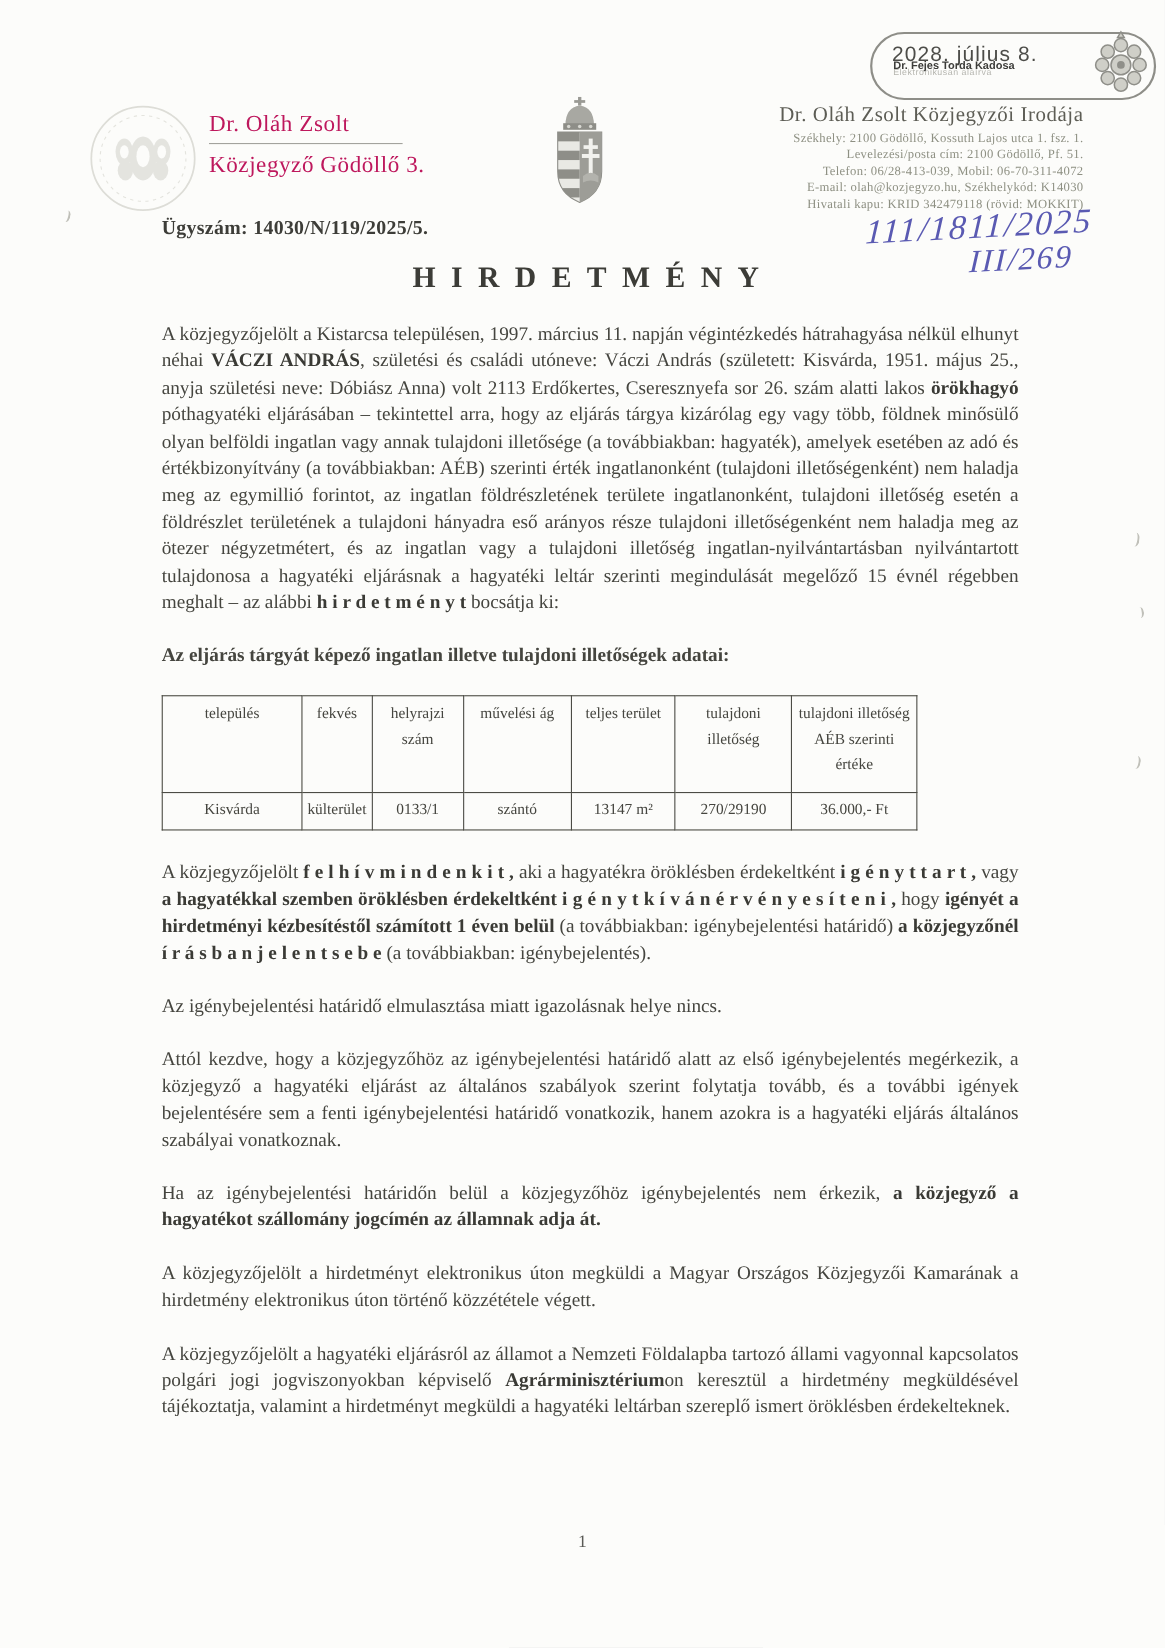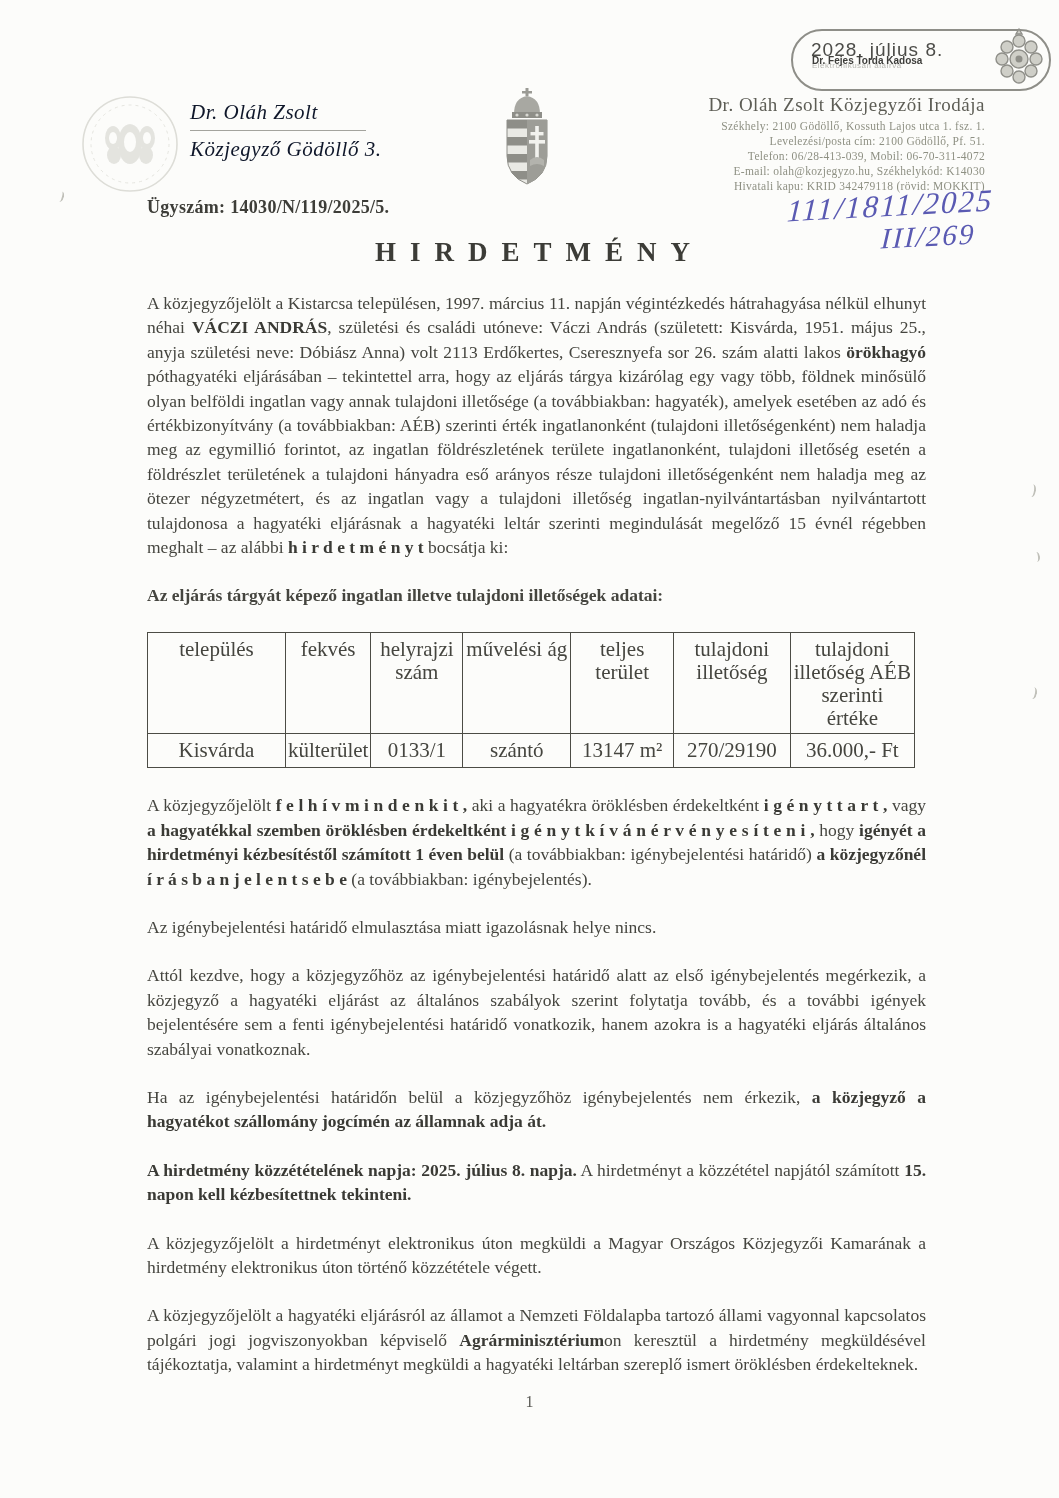--- a/index.html
+++ b/index.html
@@ -5,21 +5,21 @@
   html,body { margin:0; padding:0; background:#e8e8e8; }
   .page {
     position:relative; width:1059px; height:1498px; margin:0 auto;
     background:#fcfcfa; overflow:hidden;
     font-family:"Liberation Serif", serif; color:#45453f;
   }
   .b { font-weight:bold; color:#3a3a35; }
 
   
   .seal-left { position:absolute; left:80px; top:92px; opacity:.75; }
-  .header-left { position:absolute; left:190px; top:100px; color:#0f172a; font-size:21px; letter-spacing:.5px;font-style:italic; }
+  .header-left { position:absolute; left:190px; top:100px; color:#be185d; font-size:21px; letter-spacing:.5px; }
   .header-left .name { display:inline-block; border-bottom:1.5px solid #a3a39d; padding:0 48px 5px 0; }
   .header-left .subtitle { margin-top:6px; }
 
   .arms-center { position:absolute; left:504px; top:88px; }
 
   .stamp {
     position:absolute; left:791px; top:29px; width:256px; height:58px;
     border:2px solid #8e8e88; border-radius:32px;
     font-family:"Liberation Sans", sans-serif;
   }
@@ -45,21 +45,21 @@
   .doc-title {
     position:absolute; left:10px; top:237px; width:100%; text-align:center;
     font-size:27px; font-weight:bold; letter-spacing:14px; color:#3c3c37;
   }
 
   
   .body-content { position:absolute; left:147px; top:291px; width:779px; font-size:17.5px; line-height:24.4px; }
   .body-content p { margin:0 0 24px 0; text-align:justify; }
   .body-content p.no-justify { text-align:left;font-weight:bold; }
 
-  table.land { border-collapse:collapse; width:768px; margin:4px 0 25px 0; font-size:21px;border-radius:10px; }
+  table.land { border-collapse:collapse; width:687px; margin:4px 0 25px 0; font-size:14px;border-radius:10px; }
   table.land, table.land th, table.land td { border:1.6px solid #4c4c45; }
   table.land th { font-weight:normal; text-align:center; vertical-align:top; padding:5px 3px 3px 3px; line-height:23px; }
   table.land td { text-align:center; padding:4px 2px 5px 2px; }
   table.land thead tr { height:88px; }
 
   .page-number { position:absolute; left:0; top:1393px; width:100%; text-align:center; font-size:16px; color:#5a5a55; }
 
   
   .speck { position:absolute; border-right:2px solid #b6b6ae; border-radius:50%; opacity:.85; }
 </style>
@@ -204,21 +204,20 @@
             <td>270/29190</td>
             <td>36.000,- Ft</td>
           </tr>
         </tbody>
     </table>
 
     <p><span>A közjegyzőjelölt </span><span class="b">f e l h í v   m i n d e n k i t ,</span><span> aki a hagyatékra öröklésben érdekeltként </span><span class="b">i g é n y t   t a r t ,</span><span> vagy </span><span class="b">a hagyatékkal szemben öröklésben érdekeltként i g é n y t   k í v á n   é r v é n y e s í t e n i ,</span><span> hogy </span><span class="b">igényét a hirdetményi kézbesítéstől számított 1 éven belül</span><span> (a továbbiakban: igénybejelentési határidő) </span><span class="b">a közjegyzőnél í r á s b a n   j e l e n t s e   b e</span><span>  (a továbbiakban: igénybejelentés).</span></p>
     <p><span>Az igénybejelentési határidő elmulasztása miatt igazolásnak helye nincs.</span></p>
     <p><span>Attól kezdve, hogy a közjegyzőhöz az igénybejelentési határidő alatt az első igénybejelentés megérkezik, a közjegyző a hagyatéki eljárást az általános szabályok szerint folytatja tovább, és a további igények bejelentésére sem a fenti igénybejelentési határidő vonatkozik, hanem azokra is a hagyatéki eljárás általános szabályai vonatkoznak.</span></p>
     <p><span>Ha az igénybejelentési határidőn belül a közjegyzőhöz igénybejelentés nem érkezik, </span><span class="b">a közjegyző a hagyatékot szállomány jogcímén az államnak adja át.</span></p>
-    <p><span class="b">A hirdetmény közzétételének napja: 2025. július 8. napja.</span><span> A hirdetményt a közzététel napjától számított </span><span class="b">15. napon kell kézbesítettnek tekinteni.</span></p>
     <p><span>A közjegyzőjelölt a hirdetményt elektronikus úton megküldi a Magyar Országos Közjegyzői Kamarának a hirdetmény elektronikus úton történő közzététele végett.</span></p>
     <p><span>A közjegyzőjelölt a hagyatéki eljárásról az államot a Nemzeti Földalapba tartozó állami vagyonnal kapcsolatos polgári jogi jogviszonyokban képviselő </span><span class="b">Agrárminisztérium</span><span>on keresztül a hirdetmény megküldésével tájékoztatja, valamint a hirdetményt megküldi a hagyatéki leltárban szereplő ismert öröklésben érdekelteknek.</span></p>
   </div>
 
   <div class="page-number">1</div>
 
   <div class="speck" style="left:57px; top:191px; width:5px; height:11px; transform:rotate(14deg);"></div>
   <div class="speck" style="left:1028px; top:484px; width:6px; height:13px; transform:rotate(8deg);"></div>
   <div class="speck" style="left:1033px; top:552px; width:5px; height:10px; transform:rotate(-6deg);"></div>
   <div class="speck" style="left:1029px; top:687px; width:6px; height:12px; transform:rotate(10deg);"></div>

